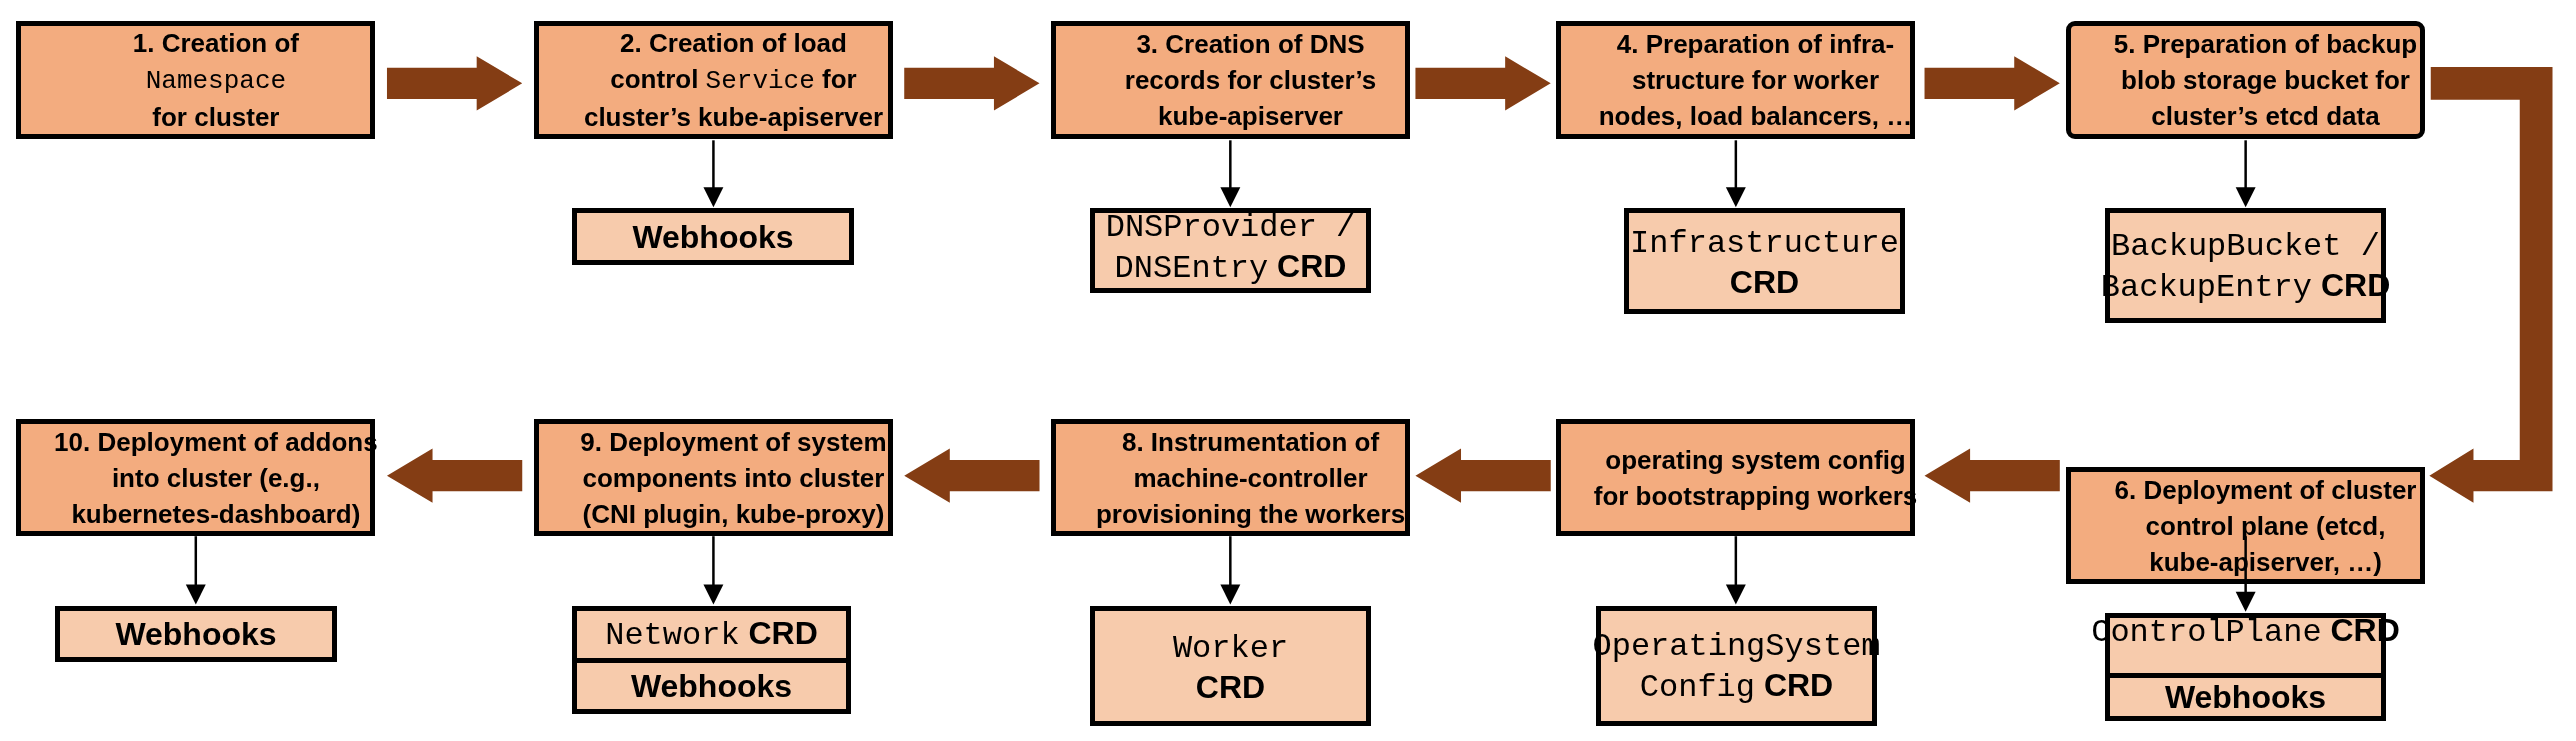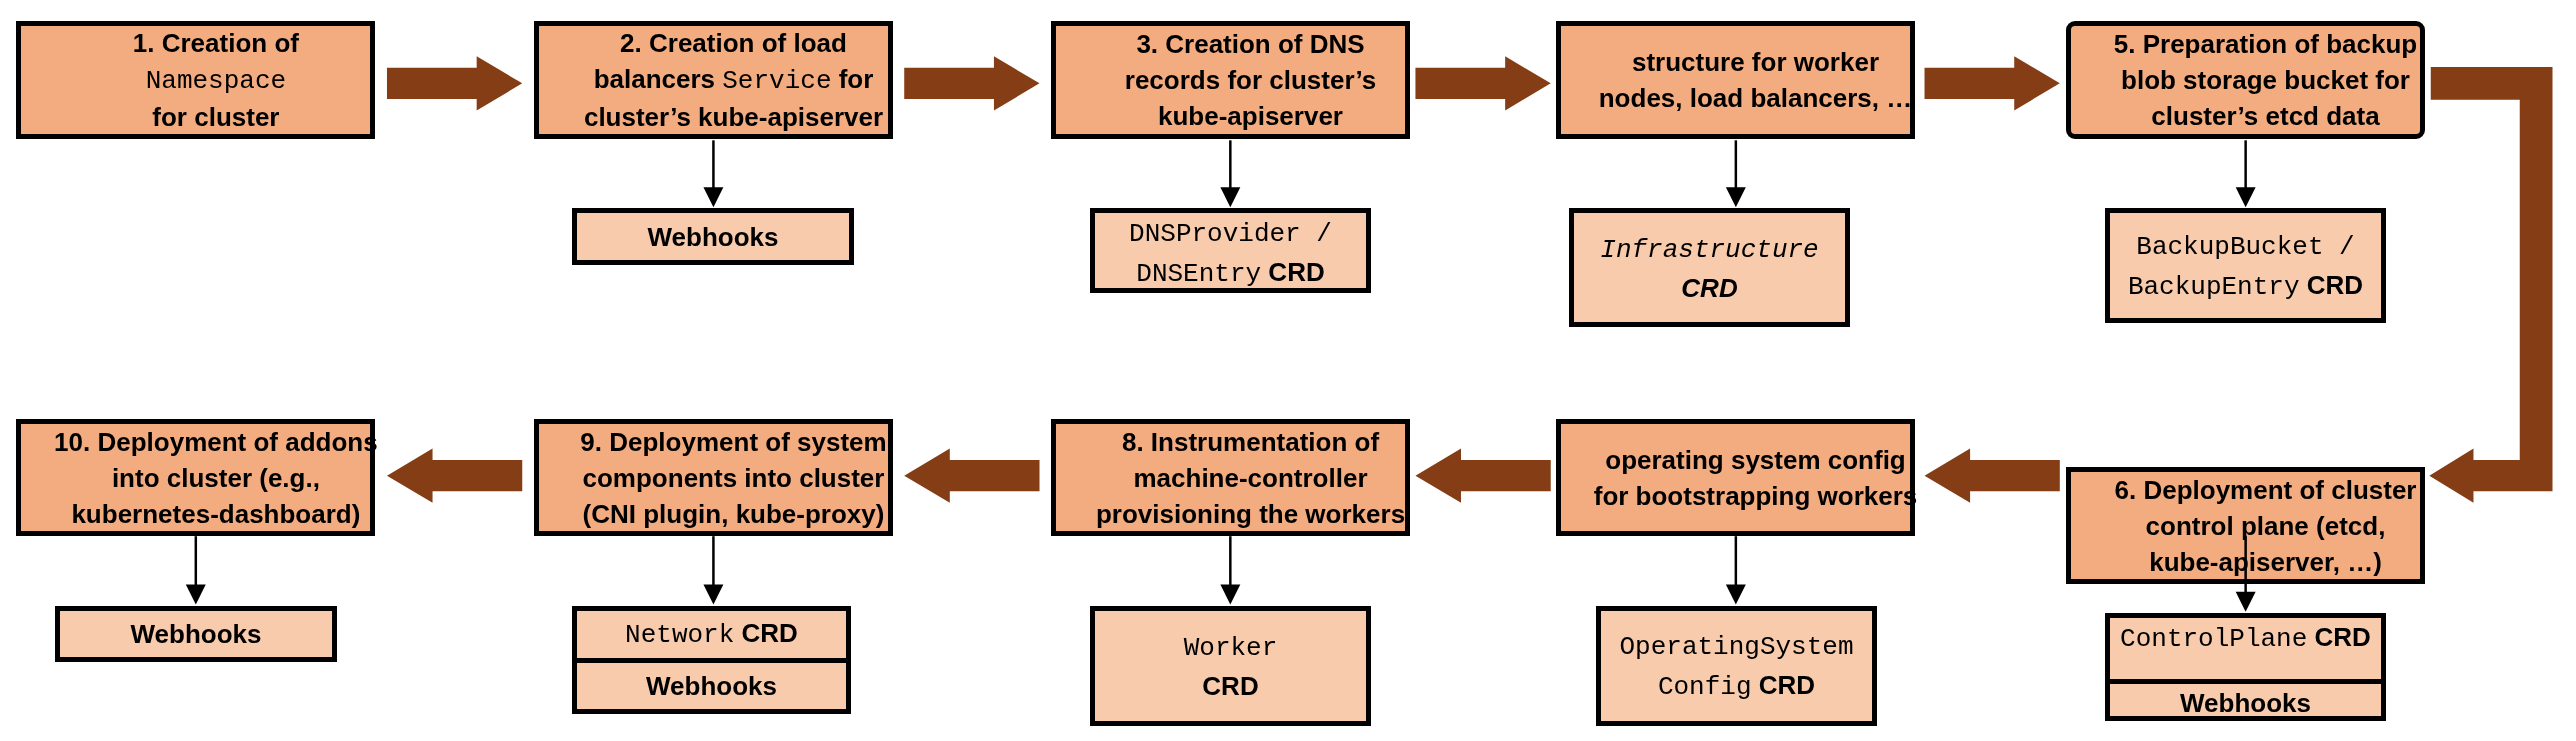--- a/index.html
+++ b/index.html
@@ -20,23 +20,23 @@
     display:flex;flex-direction:column;align-items:center;justify-content:center;
     text-align:center;
     font-weight:700;font-size:26px;line-height:36px;padding-left:40px;
   }
   .r2{height:117px;}
   .subbox{
     position:absolute;
     box-sizing:border-box;
     background:var(--sub-fill,#F7CBAC);
     border:5px solid var(--line,#000);
-    display:flex;flex-direction:column;align-items:stretch;justify-content:flex-start;
+    display:flex;flex-direction:column;align-items:stretch;justify-content:flex-end;
     text-align:center;
-    font-weight:700;font-size:26px;line-height:38px;
+    font-weight:700;font-size:32px;line-height:38px;
   }
   .subrow{
     flex:1;display:flex;flex-direction:column;align-items:center;justify-content:center;
   }
   .subrow + .subrow{border-top:5px solid var(--line,#000);}
   .tline{white-space:nowrap;}
   .code{
     font-family:"Liberation Mono","DejaVu Sans Mono",monospace;
     font-weight:400;
   }
@@ -51,29 +51,30 @@
 
 <div class="canvas" style="--bg: #FFFFFF; --main-fill: #F3AC7F; --sub-fill: #F7CBAC; --arrow: #843D14; --line: #000000;">
 
   <div class="mainbox" style="left:16.4px;top:21.4px;">
       <div class="tline"><span>1. Creation of</span></div>
       <div class="tline"><span class="code">Namespace</span></div>
       <div class="tline"><span>for cluster</span></div>
     </div>
   <div class="mainbox" style="left:534px;top:21.4px;">
       <div class="tline"><span>2. Creation of load</span></div>
-      <div class="tline"><span>balancers </span><span class="code">Service</span><span> for</span></div>
+      <div class="tline"><span>control </span><span class="code">Service</span><span> for</span></div>
       <div class="tline"><span>cluster’s kube-apiserver</span></div>
     </div>
   <div class="mainbox" style="left:1051px;top:21.4px;">
       <div class="tline"><span>3. Creation of DNS</span></div>
       <div class="tline"><span>records for cluster’s</span></div>
       <div class="tline"><span>kube-apiserver</span></div>
     </div>
   <div class="mainbox" style="left:1556px;top:21.4px;">
+      <div class="tline"><span>4. Preparation of infra-</span></div>
       <div class="tline"><span>structure for worker</span></div>
       <div class="tline"><span>nodes, load balancers, …</span></div>
     </div>
   <div class="mainbox" style="left:2066px;top:21.4px;border-radius:9px;">
       <div class="tline"><span>5. Preparation of backup</span></div>
       <div class="tline"><span>blob storage bucket for</span></div>
       <div class="tline"><span>cluster’s etcd data</span></div>
     </div>
 
   <div class="mainbox r2" style="left:2066px;top:419px;margin-top:48px;">
@@ -105,21 +106,21 @@
     <div class="subrow">
         <div class="tline"><span class="b">Webhooks</span></div>
       </div>
   </div>
   <div class="subbox" style="left:1090px;top:208px;width:281px;height:85px;">
     <div class="subrow">
         <div class="tline"><span class="code">DNSProvider /</span></div>
         <div class="tline"><span class="code">DNSEntry</span><span class="b"> CRD</span></div>
       </div>
   </div>
-  <div class="subbox" style="left:1569px;top:208px;width:281px;height:119px;font-style:italic;">
+  <div class="subbox" style="left:1624px;top:208px;width:281px;height:106px;">
     <div class="subrow">
         <div class="tline"><span class="code">Infrastructure</span></div>
         <div class="tline"><span class="b">CRD</span></div>
       </div>
   </div>
   <div class="subbox" style="left:2105px;top:208px;width:281px;height:115px;">
     <div class="subrow">
         <div class="tline"><span class="code">BackupBucket /</span></div>
         <div class="tline"><span class="code">BackupEntry</span><span class="b"> CRD</span></div>
       </div>

